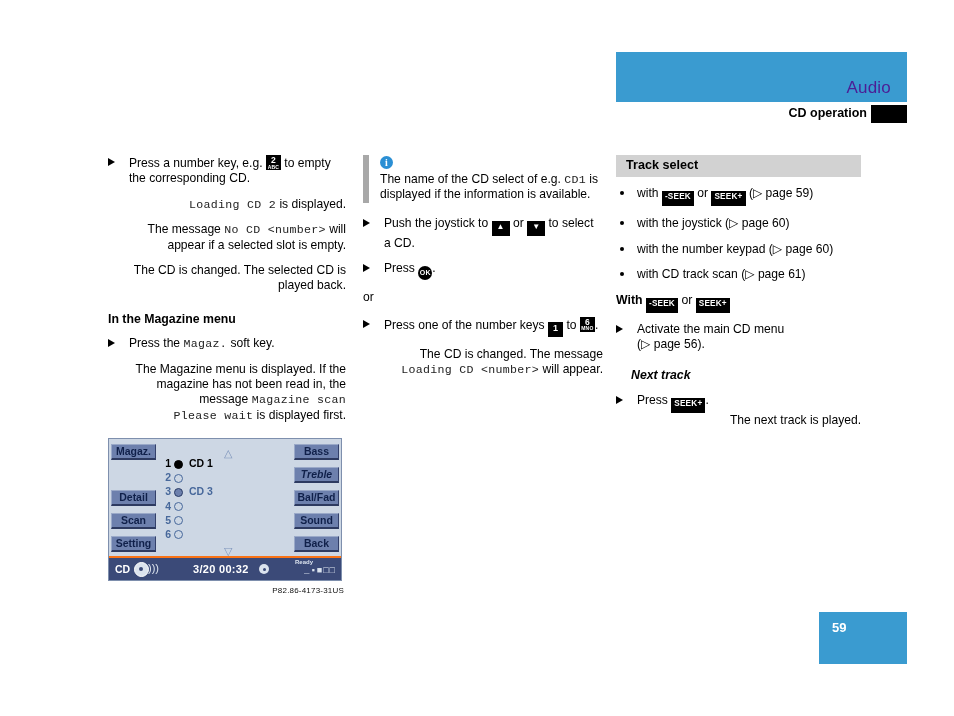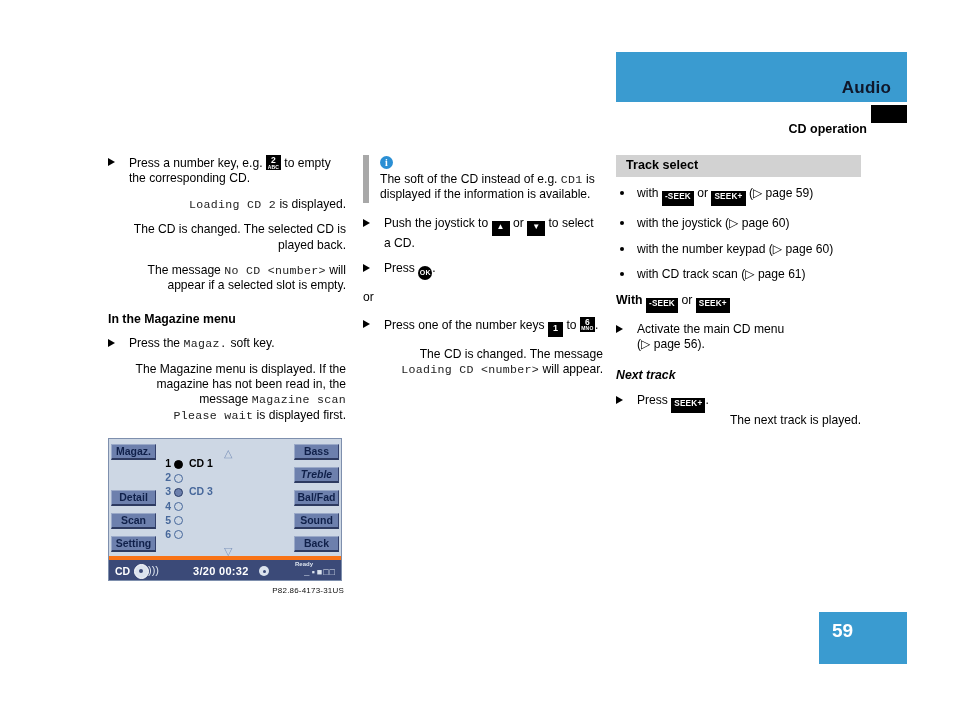--- a/index.html
+++ b/index.html
@@ -22,39 +22,39 @@
     left: 616px;
     top: 52px;
     width: 291px;
     height: 50px;
     background: #3a9bd0;
   }
   #header-title {
     position: absolute;
     right: 16px;
     bottom: 4px;
-    color: #0f172a;
+    color: #4c1d95;
     font-size: 17px;
-    font-weight: bold;
+    font-weight: normal;
     letter-spacing: 0.2px;
   }
   #header-subtitle {
     position: absolute;
     left: 616px;
     top: 105px;
     width: 291px;
     height: 20px;
     font-size: 12.5px;
     font-weight: bold;
     color: #000000;
   }
   #header-subtitle .sub-label {
     position: absolute;
     right: 40px;
-    top: 17px;
+    top: 1px;
     white-space: nowrap;
   }
   #header-black-block {
     position: absolute;
     right: 0px;
     top: 0px;
     width: 36px;
     height: 18px;
     background: #000000;
   }
@@ -66,21 +66,21 @@
     top: 612px;
     width: 88px;
     height: 52px;
     background: #3a9bd0;
   }
   #page-number-box .pg {
     position: absolute;
     left: 13px;
     top: 8px;
     color: #ffffff;
-    font-size: 19px;
+    font-size: 13px;
     font-weight: bold;
   }
 
   
   .column {
     position: absolute;
     top: 155px;
     font-size: 12.1px;
     line-height: 15.4px;
   }
@@ -129,20 +129,21 @@
     font-size: 12.3px;
     margin-bottom: 9px;
     margin-top: 18px;
   }
   .subhead-italic {
     font-weight: bold;
     font-style: italic;
     font-size: 12.3px;
     margin-bottom: 9px;
     margin-top: 4px;
+    margin-left: 15px;
   }
 
   
   .section-bar {
     background: #d2d2d2;
     font-weight: bold;
     font-size: 12.6px;
     padding: 3px 0 4px 10px;
     margin-bottom: 9px;
     width: 235px;
@@ -347,21 +348,21 @@
   #arrow-up   { top: 9px; }
   #arrow-down { top: 107px; }
 
   #statusbar {
     position: absolute;
     left: 0px;
     bottom: 0px;
     width: 100%;
     height: 24px;
     background: #3b4a78;
-    border-top: 4px solid #f97316;
+    border-top: 2px solid #f97316;
     box-sizing: border-box;
     color: #ffffff;
   }
   #statusbar .cdlbl {
     position: absolute; left: 6px; top: 5px;
     font-size: 10.5px; font-weight: bold;
   }
   #statusbar .disc-icon {
     position: absolute; left: 25px; top: 4px;
     width: 13px; height: 13px; border-radius: 50%;
@@ -435,27 +436,27 @@
       <span class="n">2</span><span class="l">ABC</span>
     </span>
     <span>to empty the corresponding CD.</span>
   </div>
 
   <div class="indent para">
     <span class="mono">Loading CD 2</span>
     <span>is displayed.</span>
   </div>
 
-  <div class="indent para">The CD is changed. The selected CD is played back.</div>
-
   <div class="indent para">
     <span>The message</span>
     <span class="mono">No CD &lt;number&gt;</span>
     <span>will appear if a selected slot is empty.</span>
   </div>
+
+  <div class="indent para">The CD is changed. The selected CD is played back.</div>
 
   <div class="subhead">In the Magazine menu</div>
 
   <div class="step">
     <span class="tri"></span>
     <span>Press the</span>
     <span class="mono">Magaz.</span>
     <span>soft key.</span>
   </div>
 
@@ -531,21 +532,21 @@
     </div>
   </div>
   <div id="fig-caption">P82.86-4173-31US</div>
 </div>
 
 <div class="column" id="col-mid">
 
   <div class="note">
     <span class="bar"></span>
     <span class="i-icon">i</span><br>
-    <span>The soft of the CD instead of e.g.</span>
+    <span>The name of the CD select of e.g.</span>
     <span class="mono">CD1</span>
     <span>is displayed if the information is available.</span>
   </div>
 
   <div class="step">
     <span class="tri"></span>
     <span>Push the joystick to</span>
     <span class="key key-arrow">▲</span>
     <span>or</span>
     <span class="key key-arrow">▼</span>

